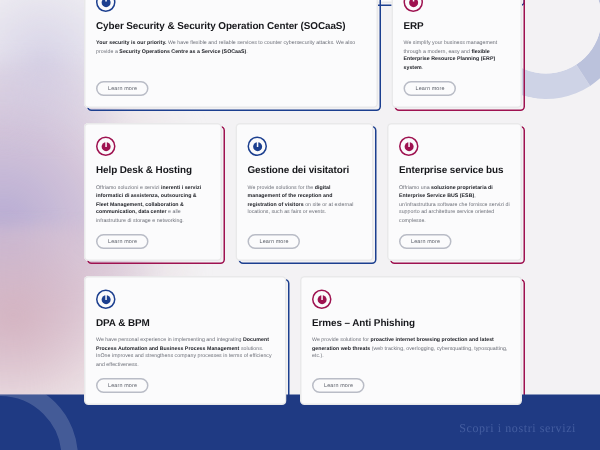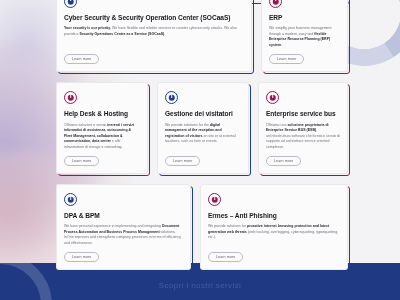--- a/index.html
+++ b/index.html
@@ -64,27 +64,28 @@
     background:#1f3a83;
     overflow:hidden;
   }
   .footer-arc{
     position:absolute; left:-52px; top:-10px;
     width:104px; height:104px;
     border-radius:50%;
     border:11px solid rgba(255,255,255,.17);
   }
   .footer-text{
-    position:absolute; left:0; right:0; top:18px;
-    text-align:center;
+    position:absolute; left:0; right:16px; top:18px;
+    text-align:right;
     color:#4a63a5;
     font-size:8px;
     letter-spacing:.4px;
     opacity:.85;
     white-space:nowrap;
+    font-family:Liberation Serif, serif;
   }
 
   
   .grid{
     position:absolute;
     left:56px; top:-14px;
     width:292px;
   }
   .row{ display:flex; gap:9px; margin-bottom:10px; }
 

